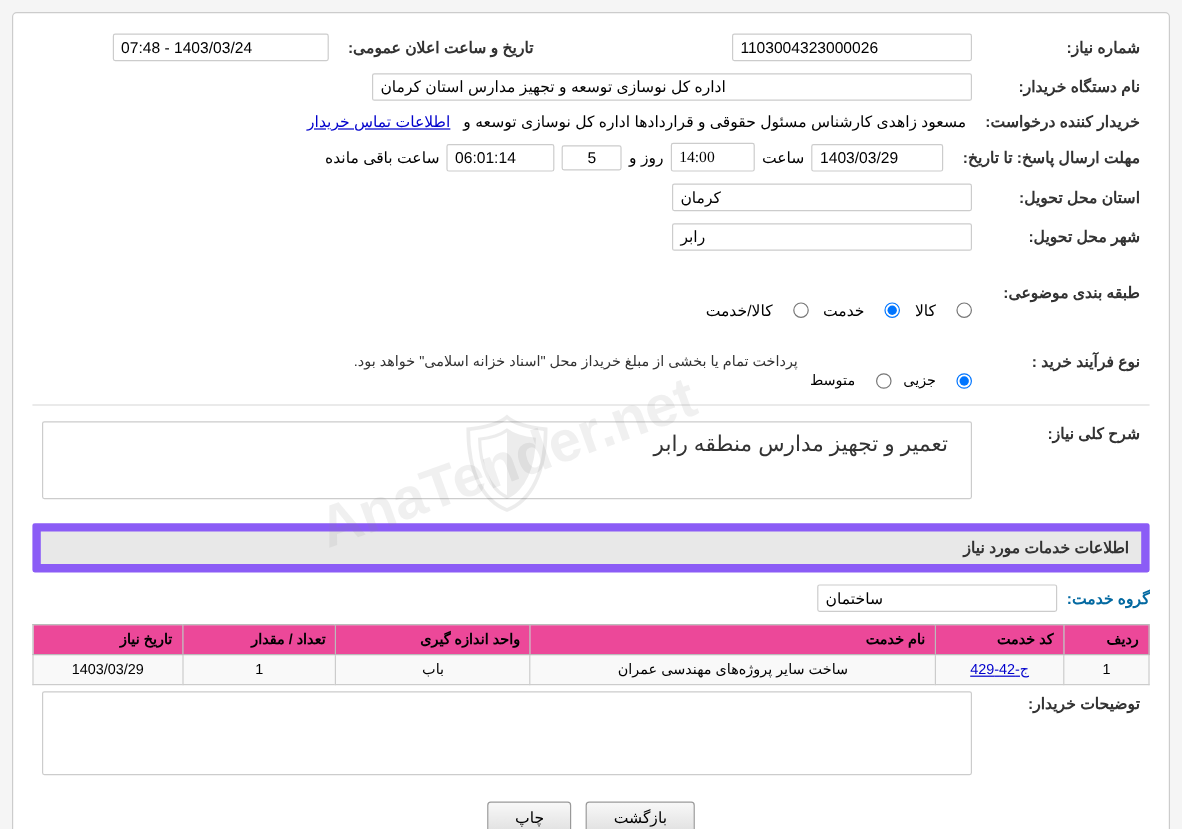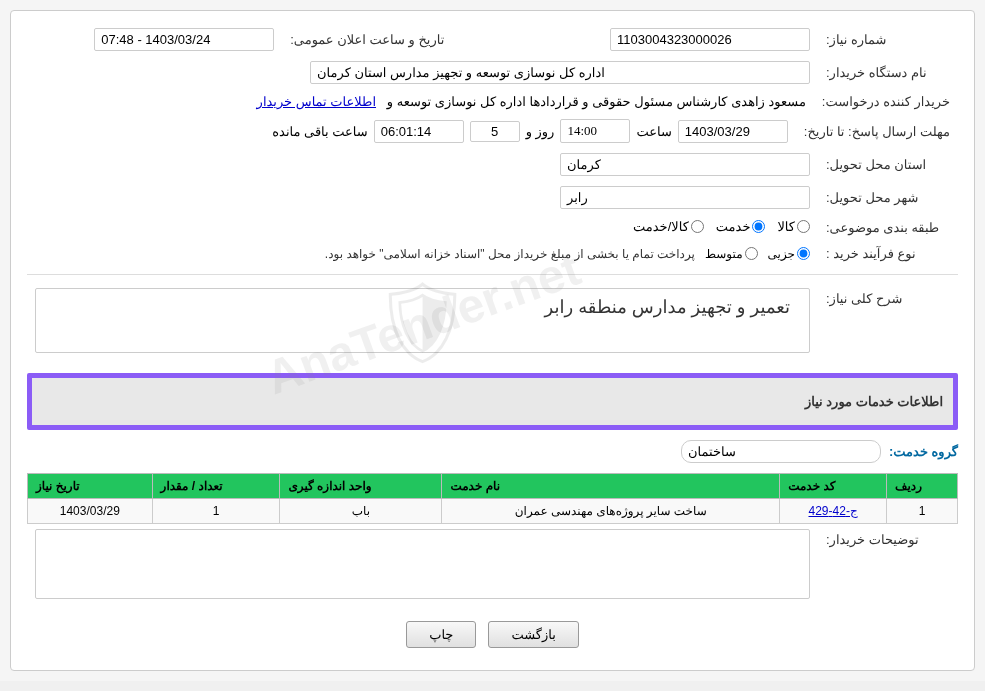--- a/index.html
+++ b/index.html
@@ -36,23 +36,23 @@
     .info-table {
       width: 100%;
       border-collapse: collapse;
     }
     .info-table td {
       padding: 5px 8px;
       vertical-align: middle;
     }
     .label-cell {
       color: #333;
-      font-weight: normal;
+      font-weight: bold;
       white-space: nowrap;
-      text-align: left;
+      text-align: right;
       width: 140px;
     }
     .value-cell {
       text-align: right;
     }
     .input-box {
       border: 1px solid #ccc;
       background: #fff;
       padding: 3px 6px;
       border-radius: 2px;
@@ -78,36 +78,37 @@
       border: 1px solid #ccc;
       padding: 2px 6px;
       background: #fff;
       border-radius: 2px;
       display: inline-block;
       min-width: 50px;
       text-align: center;
     }
     .section-header {
       background: #e8e8e8;
-      border: 5px solid #8b5cf6;
-      padding: 16px 10px;
+      border: 7px solid #8b5cf6;
+      padding: 6px 10px;
       font-weight: bold;
       color: #333;
       margin: 10px 0 6px 0;
       border-radius: 2px;
     }
     .radio-group {
       display: inline-flex;
       gap: 12px;
       align-items: center;
     }
     .radio-item {
       display: inline-flex;
       align-items: center;
-      gap: 2px;
+      gap: 17px;
+      margin-top: 32px;
     }
     .type-row {
       display: flex;
       align-items: center;
       gap: 10px;
       font-size: 12px;
     }
     .type-text {
       color: #333;
     }
@@ -124,24 +125,24 @@
       font-family: Tahoma, Arial, sans-serif;
       font-size: 13px;
     }
     
     .services-table {
       width: 100%;
       border-collapse: collapse;
       margin-top: 6px;
     }
     .services-table th {
-      background: #22c55e;
+      background: #ec4899;
       border: 1px solid #bbb;
       padding: 5px 8px;
-      text-align: left;
+      text-align: right;
       font-weight: bold;
       font-size: 12px;
     }
     .services-table td {
       border: 1px solid #ccc;
       padding: 5px 8px;
       text-align: center;
       font-size: 12px;
     }
     .services-table tbody tr:nth-child(odd) {
@@ -354,21 +355,21 @@
             </div>
           </td>
         </tr>
       </tbody>
         </table>
 
       <div class="section-header">اطلاعات خدمات مورد نیاز</div>
 
       <div class="group-service-row">
         <span class="colspan-label">گروه خدمت:</span>
-        <span class="input-box" style="min-width:200px;border-radius:10px;">ساختمان</span>
+        <span class="input-box" style="min-width:200px;">ساختمان</span>
       </div>
 
       <table class="services-table">
         <thead>
           <tr>
             <th>ردیف</th>
             <th>کد خدمت</th>
             <th>نام خدمت</th>
             <th>واحد اندازه گیری</th>
             <th>تعداد / مقدار</th>

